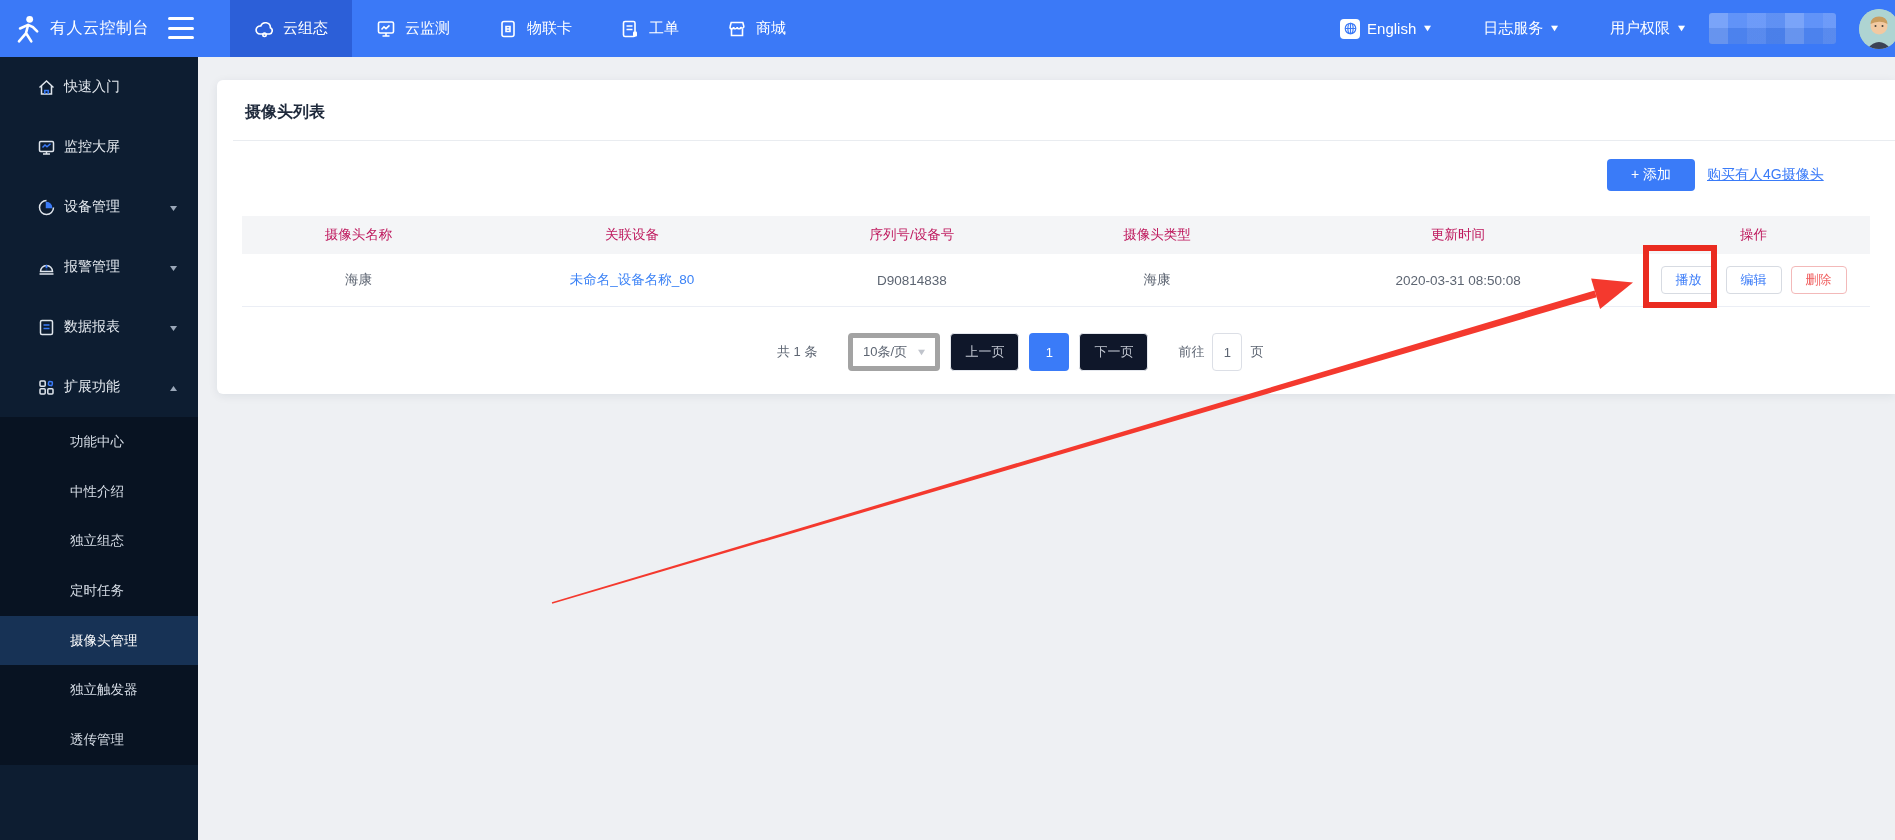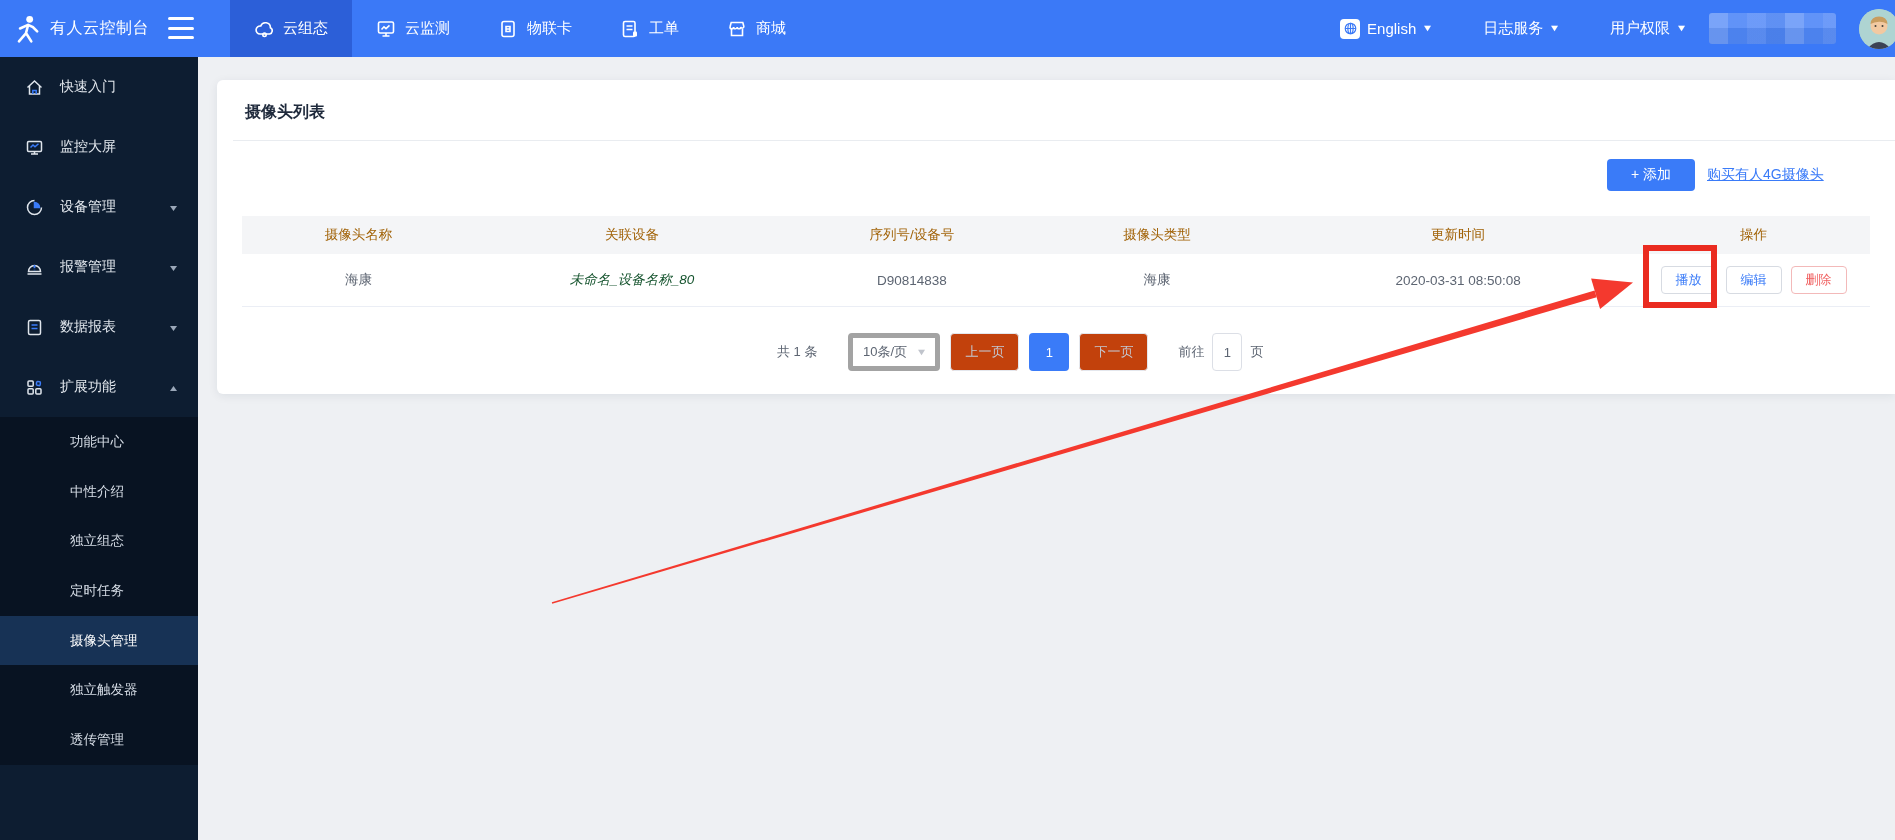--- a/index.html
+++ b/index.html
@@ -24,52 +24,52 @@
   .globe-badge svg { width:15px; height:15px; }
   .caret-down { font-size:9px; line-height:1; transform:scaleX(1.3); }
   .blur-block { width:127px; height:31px; border-radius:3px; background-color:#4f87f7;
     background-image:linear-gradient(rgba(255,255,255,.10) 50%, rgba(0,0,0,.04) 50%),
       repeating-linear-gradient(90deg, rgba(255,255,255,.16) 0 19px, rgba(255,255,255,0) 19px 38px, rgba(255,255,255,.08) 38px 57px, rgba(0,0,0,.02) 57px 76px); }
   .avatar { width:40px; height:40px; border-radius:50%; background:#aed4d2; overflow:hidden; margin-right:-4px; flex:none; }
   .avatar svg { width:40px; height:40px; }
 
   
   .sidebar { position:absolute; left:0; top:57px; width:198px; height:783px; background:#0d1d31; z-index:20; }
-  .nav-item { position:relative; height:60px; display:flex; align-items:center; padding-left:25px; gap:16px; color:#e3e8ee; font-size:14px; cursor:pointer; }
+  .nav-item { position:relative; height:60px; display:flex; align-items:center; padding-left:37px; gap:8px; color:#e3e8ee; font-size:14px; cursor:pointer; }
   .nav-item svg { width:19px; height:19px; flex:none; }
   .nav-caret { position:absolute; right:22px; color:#9aa7b8; font-size:10px; transform:scaleX(1.4); }
   .submenu { background:#081322; }
   .submenu-item { height:49.7px; display:flex; align-items:center; padding-left:70px; color:#d7dee7; font-size:13.5px; cursor:pointer; }
   .submenu-item.active { background:#173255; color:#fff; }
 
   
   .card { position:absolute; left:217px; top:80px; width:1678px; height:314px; background:#fff; border-radius:6px 0 0 6px; box-shadow:0 2px 10px rgba(15,35,70,.08); z-index:5; }
   .card-title { position:absolute; left:28px; top:22px; font-size:16px; font-weight:bold; color:#1f2a3c; }
   .card-divider { position:absolute; left:16px; right:0; top:60px; height:1px; background:#e9ecf0; }
   .add-btn { position:absolute; left:1390px; top:79px; width:88px; height:32px; background:#3a7bf8; color:#fff; font-size:14px; border:none; border-radius:4px; cursor:pointer; }
   .buy-link { position:absolute; left:1490px; top:86px; font-size:14px; color:#3a7bf8; text-decoration:underline; cursor:pointer; }
 
   
   .table { position:absolute; left:25px; top:136px; width:1628px; font-size:13.5px; }
   .t-row { display:flex; width:100%; }
-  .t-head { background:#f4f5f7; height:38px; color:#a16207; }
+  .t-head { background:#f4f5f7; height:38px; color:#be185d; }
   .t-body { height:53px; color:#5d6572; border-bottom:1px solid #ebeef5; background:#fff; }
   .t-cell { display:flex; align-items:center; justify-content:center; text-align:center; }
   .c1{width:14.3%;} .c2{width:19.3%;} .c3{width:15.1%;} .c4{width:15%;} .c5{width:22%;} .c6{width:14.3%;}
-  .device-link { color:#14532d; cursor:pointer;font-style:italic; }
+  .device-link { color:#3b82f6; cursor:pointer; }
   .actions { gap:9px; }
   .op-btn { height:28px; padding:0 14px; background:#fff; border:1px solid #d7dbe2; border-radius:4px; color:#3a7bf8; font-size:13px; cursor:pointer; }
   .op-btn.danger { color:#f05f5f; border-color:#f3b9b9; }
 
   
   .pagination { position:absolute; left:560px; top:252px; height:40px; display:flex; align-items:center; gap:10px; font-size:13px; color:#5d6572; }
   .pg-total { margin-right:5px; }
   .pg-select { width:92px; height:38px; border:5px solid #a3a3a3; border-radius:4px; display:flex; align-items:center; justify-content:center; gap:10px; cursor:pointer; background:#fff;margin-left:16px; }
   .pg-select .sel-caret { color:#c0c4cc; font-size:9px; transform:scaleX(1.3); }
-  .pg-btn { width:69px; height:38px; border:1px solid #e4e7ed; border-radius:4px; background:#c2410c; color:#c3c8d2; font-size:13px; display:flex; align-items:center; justify-content:center; cursor:default; }
+  .pg-btn { width:69px; height:38px; border:1px solid #e4e7ed; border-radius:4px; background:#0f172a; color:#c3c8d2; font-size:13px; display:flex; align-items:center; justify-content:center; cursor:default; }
   .pg-page { width:40px; height:38px; background:#3a7bf8; color:#fff; border-radius:4px; display:flex; align-items:center; justify-content:center; cursor:pointer; }
   .pg-goto { display:flex; align-items:center; gap:8px; margin-left:20px; }
   .pg-input { width:30px; height:38px; border:1px solid #dcdfe6; border-radius:4px; text-align:center; font-size:13px; color:#5d6572; outline:none; }
 
   
   .red-box { position:absolute; left:1643px; top:245px; width:74px; height:63px; border:6px solid #ea2b20; z-index:40; pointer-events:none; }
   .arrow-svg { position:absolute; left:0; top:0; width:1895px; height:840px; z-index:39; pointer-events:none; }
 </style>
 </head>
 <body>

